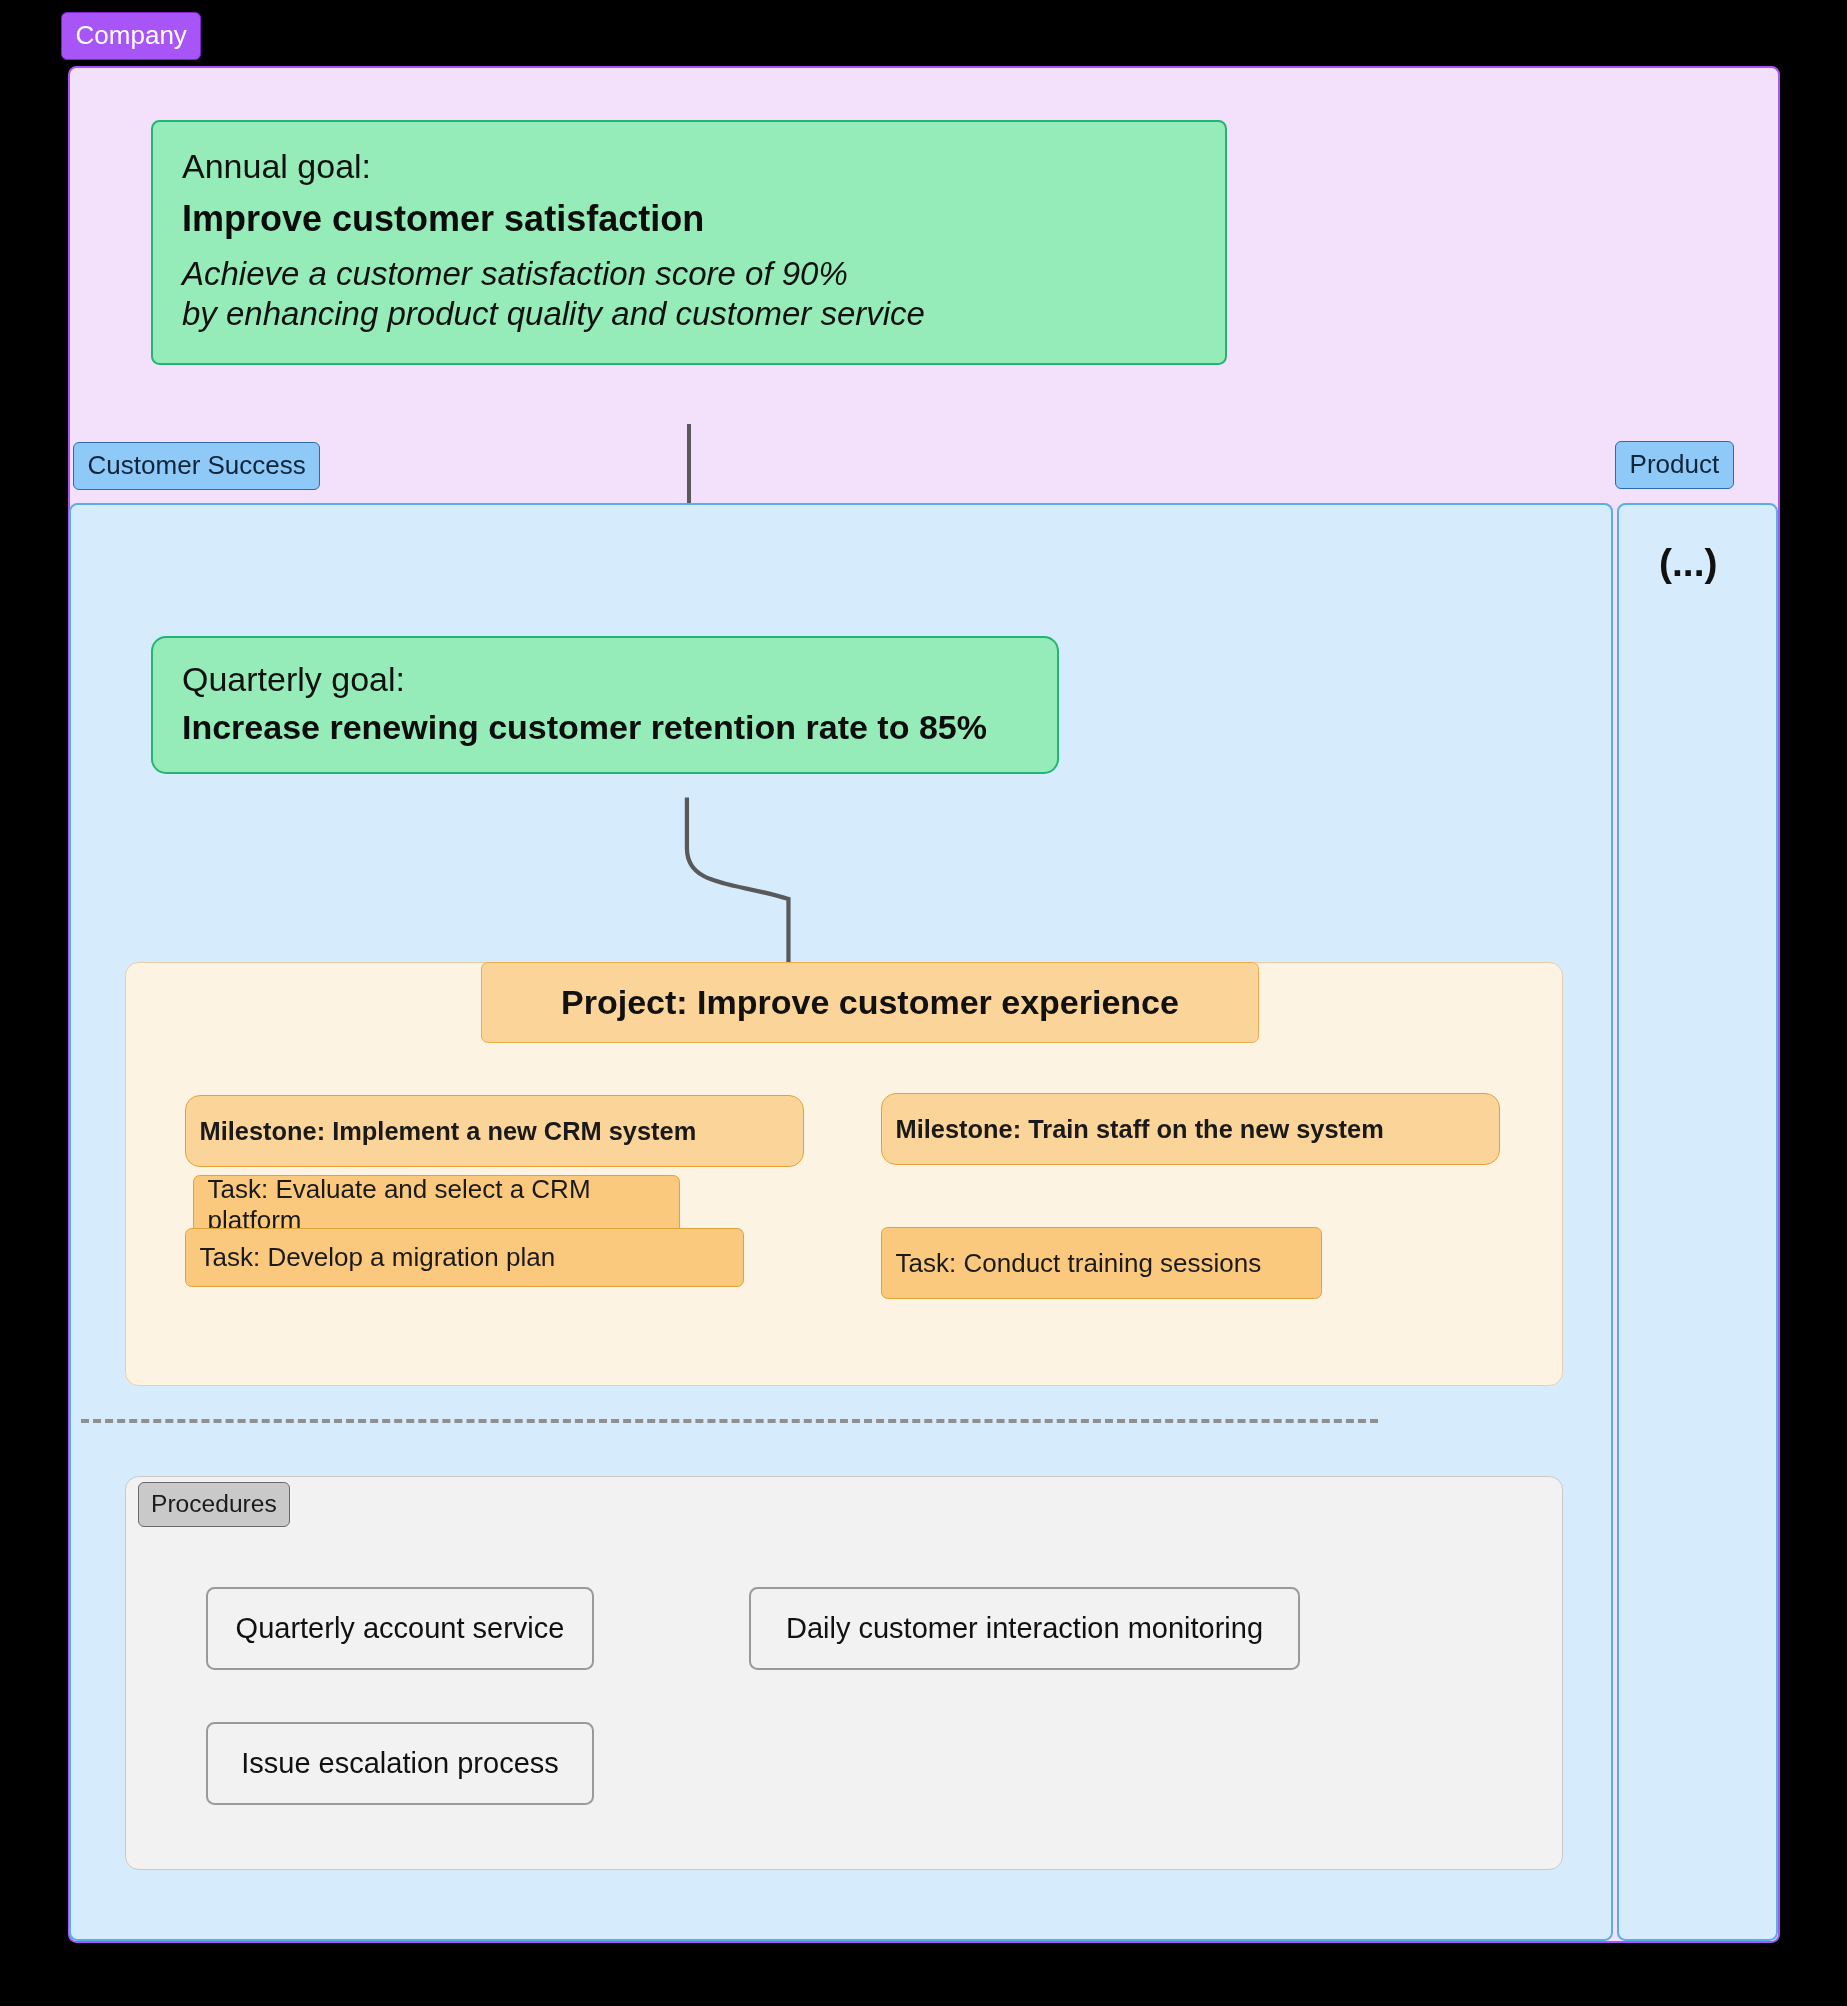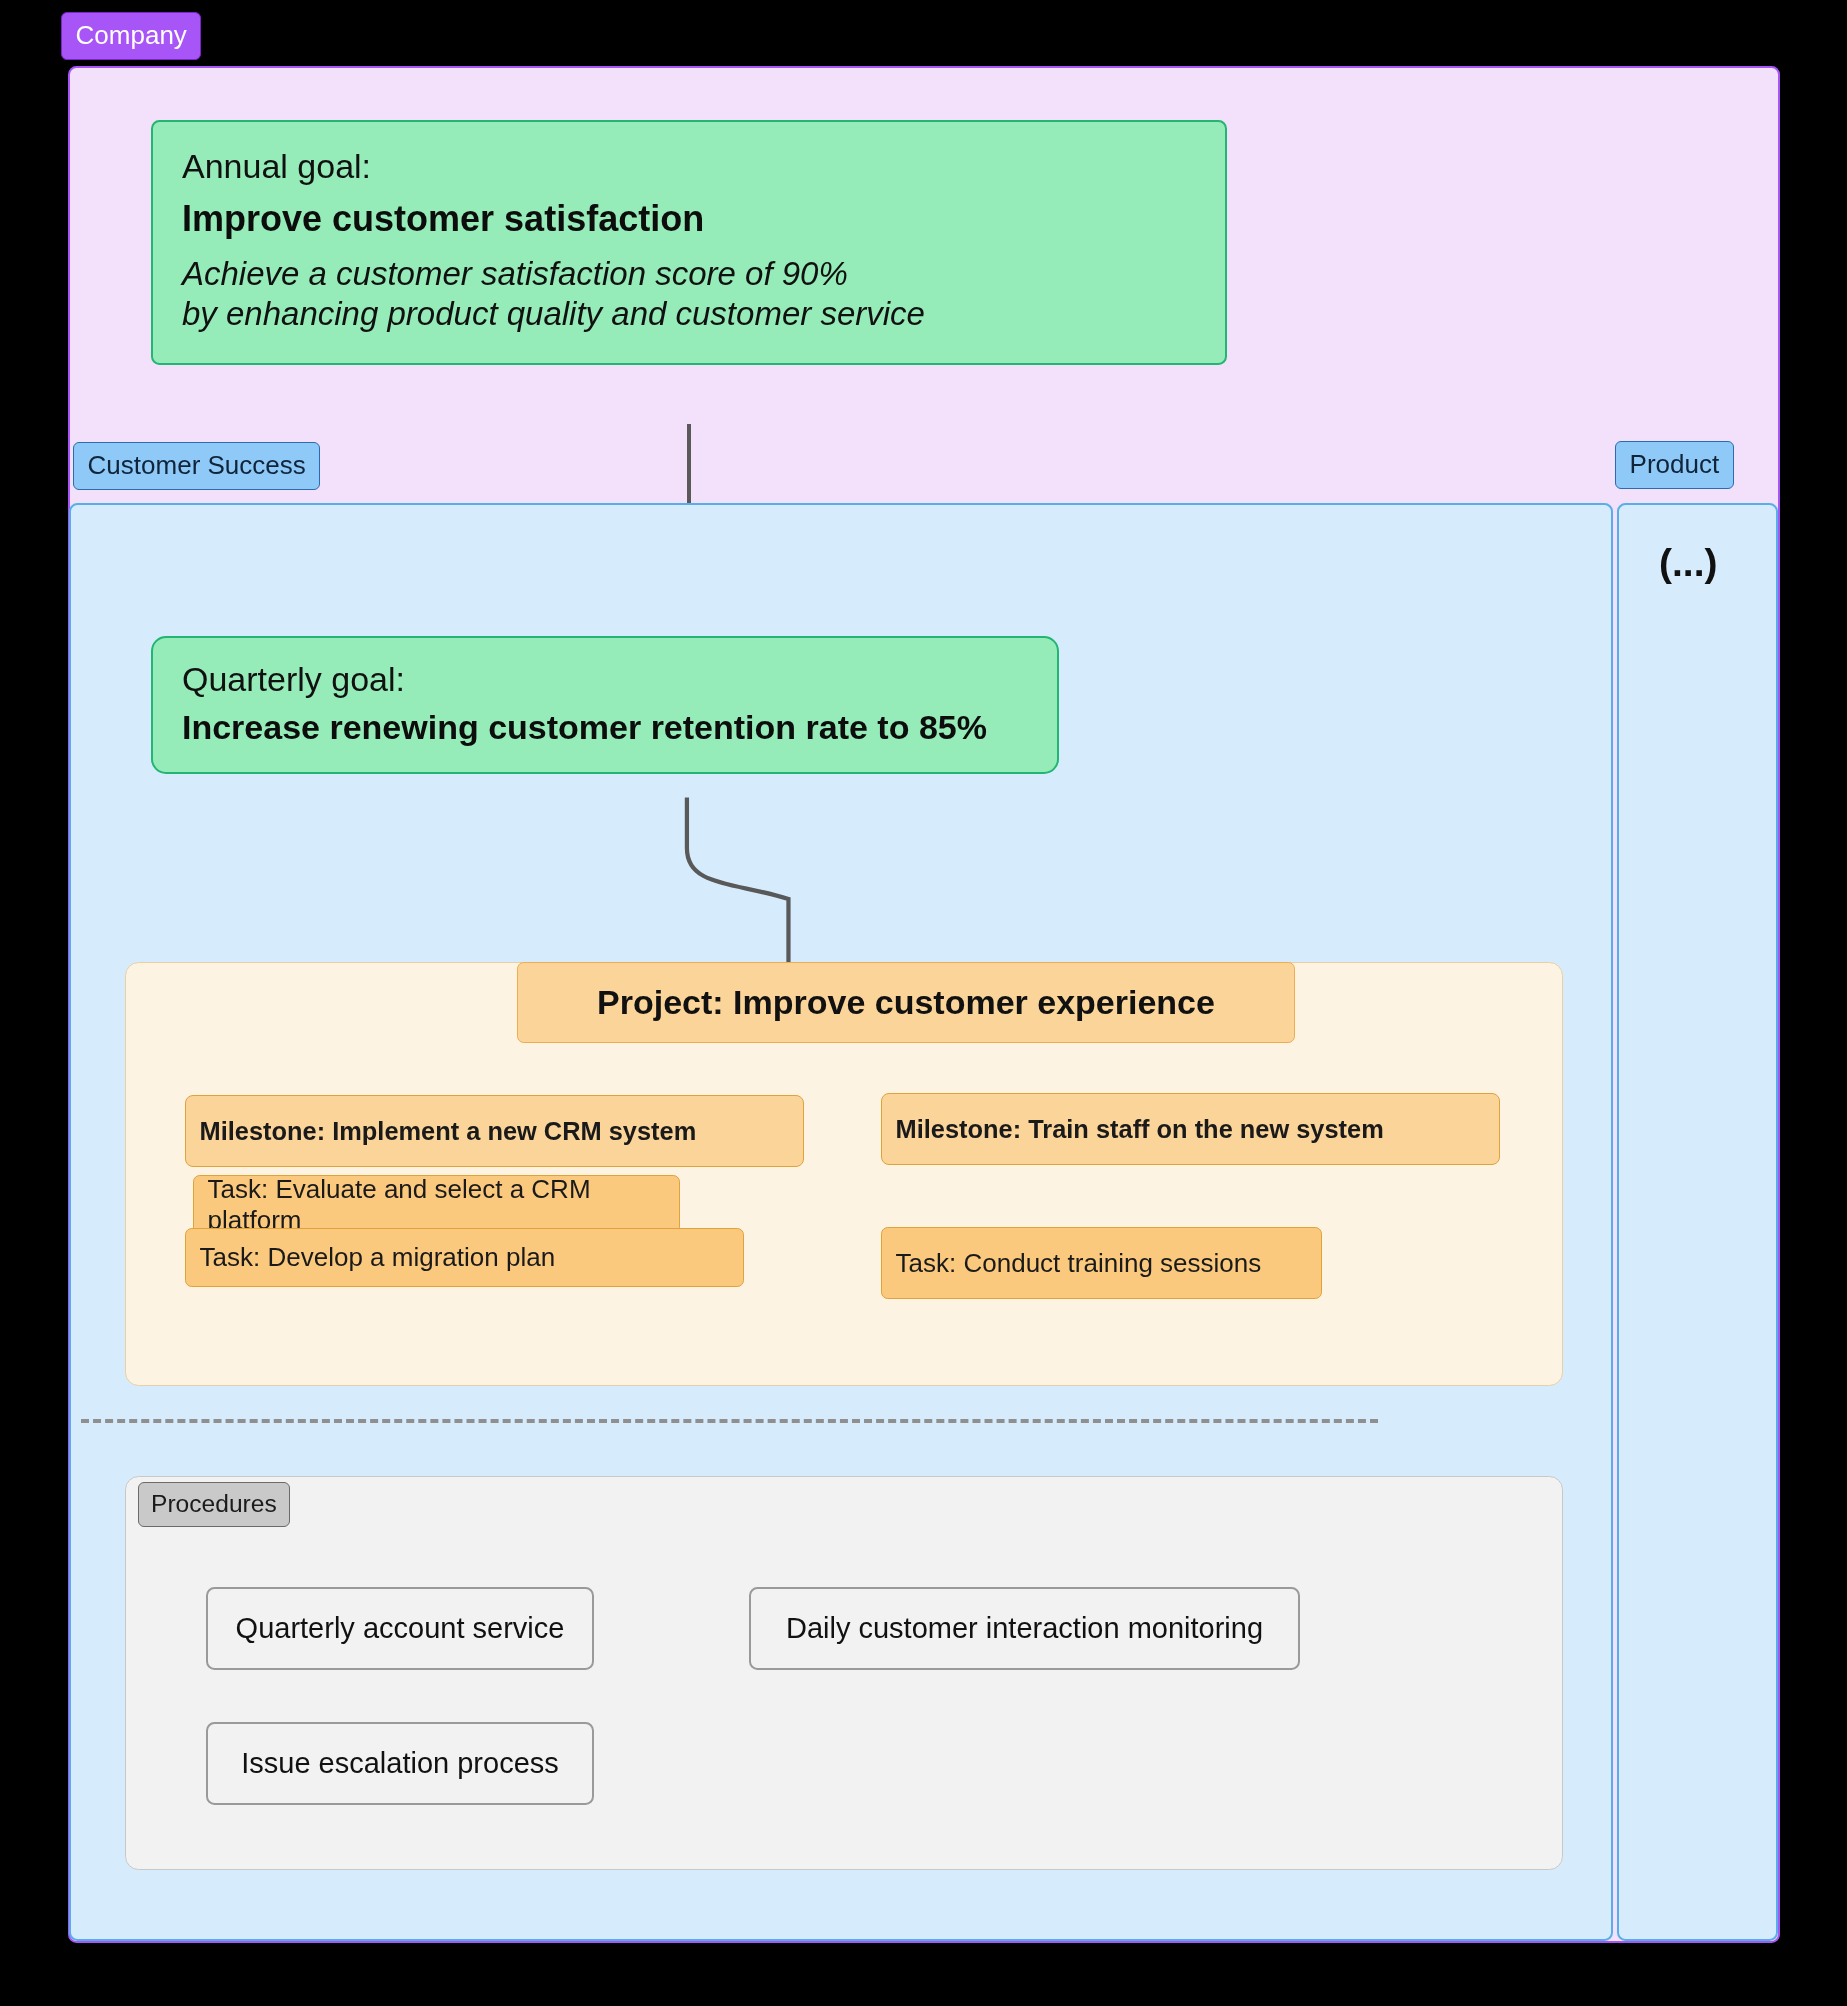--- a/index.html
+++ b/index.html
@@ -181,28 +181,27 @@
     height: 81px;
     background: #fbd49a;
     border: 1.7px solid #f0ad4e;
     border-radius: 6.8px;
     display: flex;
     align-items: center;
     justify-content: center;
     font-size: 34px;
     font-weight: bold;
     color: #111;
-    margin-left: 36px;
   }
 
   .milestone {
     position: absolute;
     background: #fbd49a;
     border: 1.7px solid #e0a33a;
-    border-radius: 8px;
+    border-radius: 15px;
     display: flex;
     align-items: center;
     padding-left: 13.6px;
     font-size: 25.4px;
     font-weight: bold;
     color: #1a1a1a;
   }
   .task {
     position: absolute;
     background: #fbc97e;

